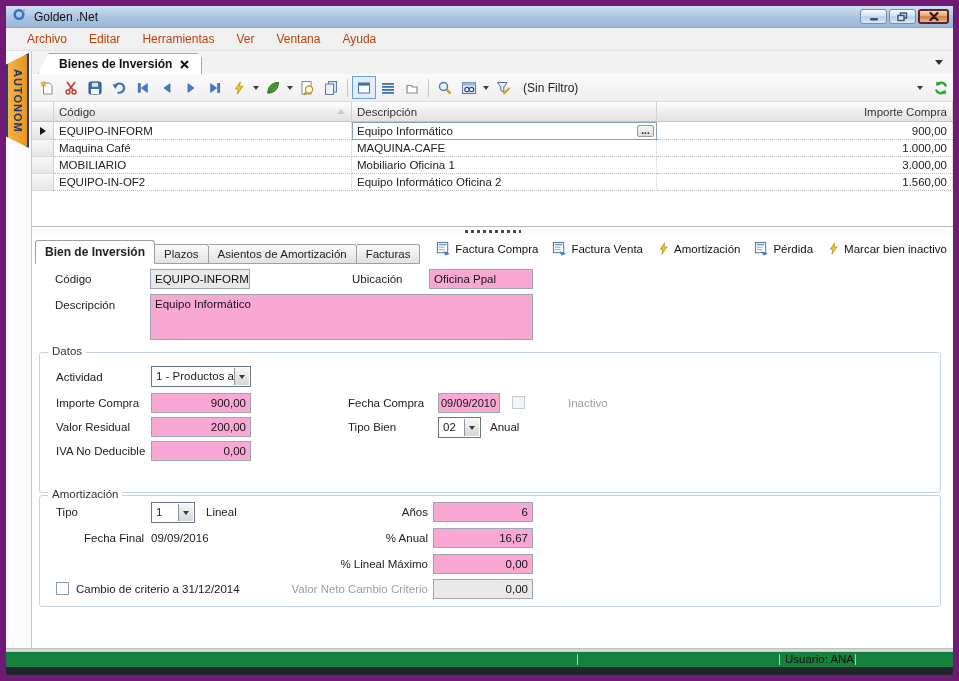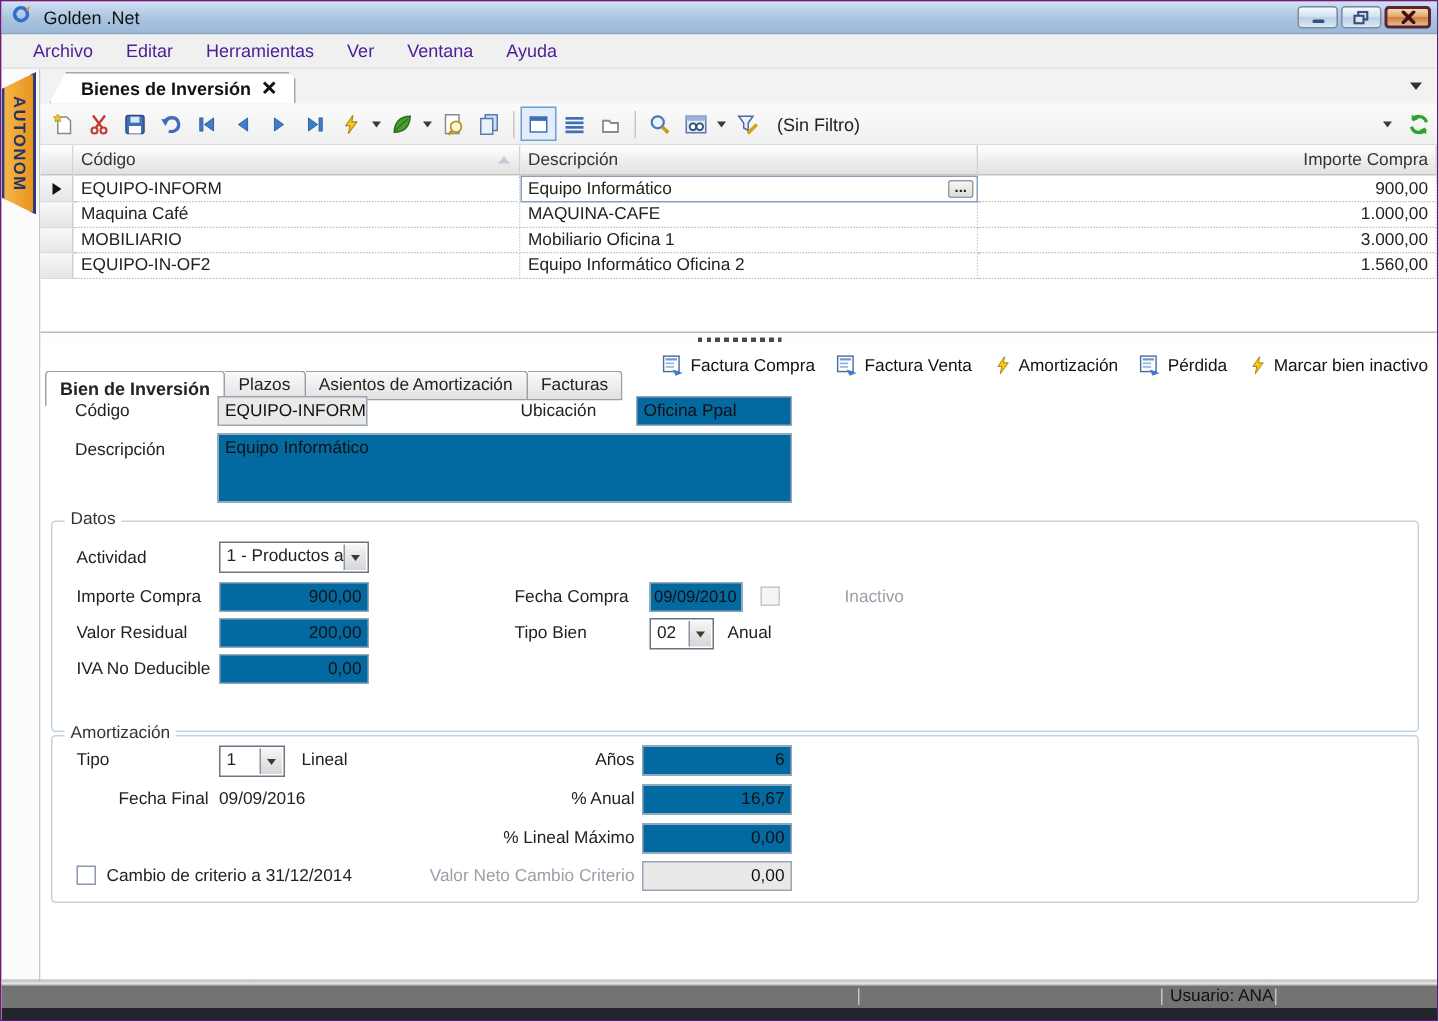--- a/index.html
+++ b/index.html
@@ -1,32 +1,32 @@
 <!DOCTYPE html>
 <html><head>
 <meta charset="utf-8">
 <style>
   * { margin:0; padding:0; box-sizing:border-box; }
   html,body { width:959px; height:681px; font-family:"Liberation Sans", sans-serif; }
-  .window { position:relative; width:959px; height:681px; background:#fff; border:1px solid #701a75; overflow:hidden; }
+  .window { position:relative; width:959px; height:681px; background:#fff; border:6px solid #701a75; overflow:hidden; }
 
   
   .titlebar { position:absolute; top:0; left:0; right:0; height:22px;
     background:linear-gradient(#cfe0f2,#a9c4e0 55%,#9bb8d8); border-bottom:1px solid #8aa4c2;
     display:flex; align-items:center; padding-left:6px; }
   .titlebar .ttext { font-size:12px; color:#111; margin-left:7px; }
   .winbtns { position:absolute; right:4px; top:3px; display:flex; gap:2px; }
   .wbtn { width:27px; height:15px; border:1px solid #7c8ca0; border-radius:3px;
     background:linear-gradient(#f7fbfe,#d2e0ef 48%,#b9cfe6 52%,#dcE9f5); display:flex; align-items:center; justify-content:center; }
   .wbtn.close { border:2px solid #5c2430; background:linear-gradient(#f6d9b9,#e6a765 45%,#cf7c3e 52%,#e9bb8d); width:31px; }
 
   
   .menubar { position:absolute; top:22px; left:0; right:0; height:23px; background:#f0f0f0;
     border-bottom:1px solid #e2e2e2; display:flex; align-items:center; padding-left:10px; }
-  .menuitem { font-size:12px; color:#4c1d95; padding:0 11px; line-height:23px; cursor:default; }
+  .menuitem { font-size:12px; color:#c2410c; padding:0 11px; line-height:23px; cursor:default; }
 
   
   .leftstrip { position:absolute; top:45px; bottom:24px; left:0; width:25px; background:#fbfbfb; }
   .sidetab { position:absolute; top:2px; left:0; width:23px; height:95px;
     background:linear-gradient(90deg,#f5b544,#e9941f); border:2px solid #2c3d78;
     clip-path:polygon(100% 0, 100% 100%, 0 88%, 0 12%);
     display:flex; align-items:center; justify-content:center; }
   .sidetab span { writing-mode:vertical-rl; font-size:11px; font-weight:bold; color:#253468; letter-spacing:1px; }
 
   
@@ -72,49 +72,49 @@
     background:linear-gradient(#f6f6f6,#dcdcdc); border:1px solid #9a9a9a; border-radius:2px;
     display:flex; align-items:center; justify-content:center; font-size:10px; font-weight:bold; color:#222; line-height:6px; }
 
   
   .splitter { height:8px; flex:none; background:#fdfdfd; display:flex; align-items:center; justify-content:center; }
   .gripdots { width:56px; height:3px;
     background:repeating-linear-gradient(90deg,#4a4a4a 0 3px, transparent 3px 6px); }
 
   
   .detail { position:relative; flex:1; background:#fff; font-size:11.5px; color:#222; }
-  .dtabs { position:absolute; top:17px; left:3px; display:flex; }
+  .dtabs { position:absolute; top:5px; left:3px; display:flex; align-items:flex-end; }
   .dtab { height:20px; background:linear-gradient(#fafafa,#e2e2e2); border:1px solid #9aa0a8;
     border-left:none; padding:0 9px; display:flex; align-items:center; font-size:11.5px; color:#222;
     border-radius:0 3px 0 0; }
   .dtab:first-child { border-left:1px solid #9aa0a8; border-radius:3px 3px 0 0; }
   .dtab.active { height:24px; background:#fff; border-bottom:1px solid #fff; font-weight:bold; font-size:12px; }
   .dactions { position:absolute; top:6px; right:6px; display:flex; align-items:center; gap:14px; }
   .dact { display:flex; align-items:center; gap:4px; font-size:11.5px; color:#111; cursor:default; }
 
   .lbl { position:absolute; white-space:nowrap; }
-  .inp { position:absolute; height:20px; border:1px solid #98a6b5; background:#0369a1; font-size:11.5px;
+  .inp { position:absolute; height:20px; border:1px solid #98a6b5; background:#f9a8d4; font-size:11.5px;
     line-height:18px; padding:0 4px; color:#111; white-space:nowrap; overflow:hidden; }
   .inp.gray { background:#e9e9e9; }
   .inp.num { text-align:right; }
   .combo { position:absolute; height:21px; border:1px solid #6a7684; background:#fff; padding:0 18px 0 4px;
     font-size:11.5px; line-height:19px; white-space:nowrap; overflow:hidden; }
   .cbtn { position:absolute; right:1px; top:1px; bottom:1px; width:15px;
     background:linear-gradient(#f6f6f6,#d6d6d6); border-left:1px solid #8a96a4;
     display:flex; align-items:center; justify-content:center; }
   .cbtn .dd { margin:0; }
   .groupbox { position:absolute; border:1px solid #c5d3e0; border-radius:3px; }
   .legend { position:absolute; top:-8px; left:8px; background:#fff; padding:0 4px; color:#333; }
   .chk { position:absolute; width:13px; height:13px; border:1px solid #8a9aac; background:#fff; }
   .chk.dis { border-color:#c2cad2; background:#f4f4f4; }
   .graylbl { color:#9aa0a8; }
 
   
   .bottom-divider { position:absolute; bottom:24px; left:0; right:0; height:3px; background:linear-gradient(#b9b9b9,#e9e9e9); }
-  .statusbar { position:absolute; bottom:8px; left:0; right:0; height:16px; background:#737373; border-top:1px solid #c9c9c9; }
+  .statusbar { position:absolute; bottom:8px; left:0; right:0; height:16px; background:#15803d; border-top:1px solid #c9c9c9; }
   .ssep { position:absolute; top:2px; bottom:2px; width:1px; background:#c4c4c4; }
   .suser { position:absolute; left:779px; top:1px; font-size:11.5px; color:#111; }
   .bottomstrip { position:absolute; bottom:0; left:0; right:0; height:8px; background:#23252d; }
 </style>
 </head>
 <body>
 
 <div class="window">
 
   <div class="titlebar">

